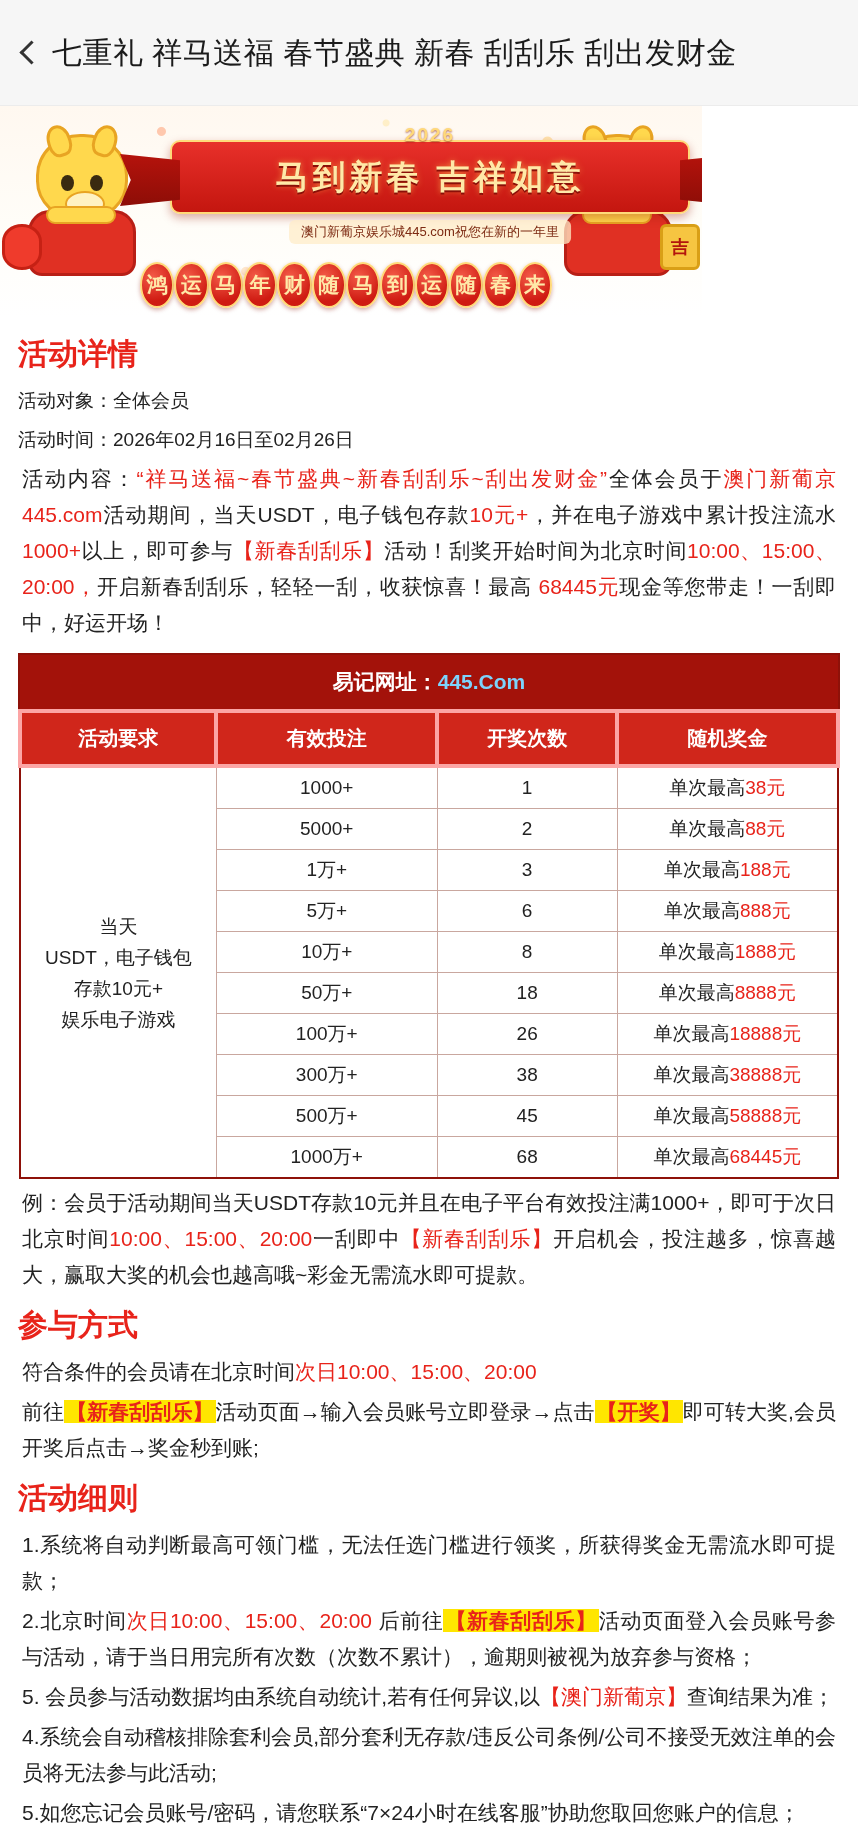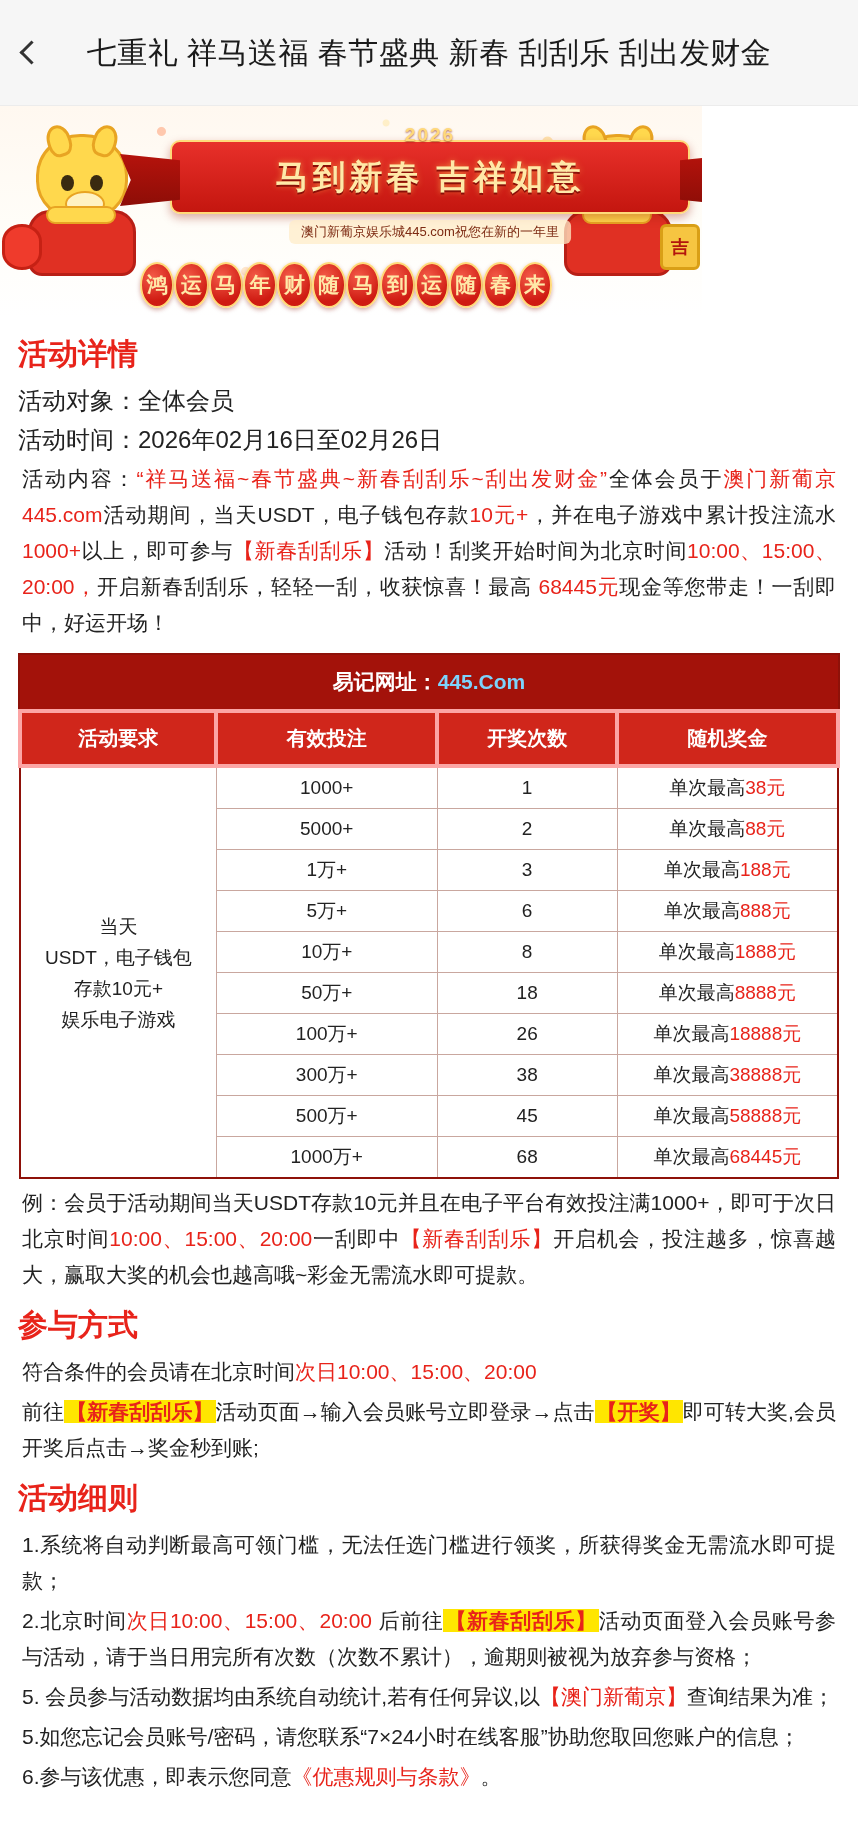--- a/index.html
+++ b/index.html
@@ -36,26 +36,25 @@
     display: block;
     width: 17px; height: 17px;
     border-left: 3px solid #333;
     border-bottom: 3px solid #333;
     transform: rotate(45deg);
     margin-left: 6px;
   }
   .header-title {
     position: absolute;
     left: 0; right: 0;
-    text-align: center;
     font-size: 30px;
     line-height: 44px;
     color: #1b1b1b;
     font-weight: 500;
-    padding: 0 84px;
+    padding: 0 52px;
     letter-spacing: 0.5px;
   }
 
   
   .banner {
     position: relative;
     width: 702px;
     height: 212px;
     background: linear-gradient(180deg,#fff8f0 0%, #fffdf8 55%, #ffffff 100%);
     overflow: hidden;
@@ -200,21 +199,21 @@
   
   .content { padding: 4px 18px 30px 18px; }
 
   .sec-title {
     color: #e8231a;
     font-size: 30px;
     font-weight: bold;
     margin: 12px 0 8px;
   }
   p.line {
-    font-size: 24px;
+    font-size: 19px;
     line-height: 35px;
     color: #222;
     margin: 4px 0;
   }
   .para {
     font-size: 21px;
     line-height: 36px;
     color: #222;
     margin: 4px 4px;
     text-align: justify;
@@ -420,18 +419,19 @@
 
     <div class="sec-title">参与方式</div>
     <p class="para"><span>符合条件的会员请在北京时间</span><span class="r">次日10:00、15:00、20:00</span></p>
     <p class="para"><span>前往</span><span class="hl">【新春刮刮乐】</span><span>活动页面→输入会员账号立即登录→点击</span><span class="hl">【开奖】</span><span>即可转大奖,会员开奖后点击→奖金秒到账;</span></p>
 
     <div class="sec-title">活动细则</div>
     <div>
         <p class="para"><span>1.系统将自动判断最高可领门槛，无法任选门槛进行领奖，所获得奖金无需流水即可提款；</span></p>
         <p class="para"><span>2.北京时间</span><span class="r">次日10:00、15:00、20:00</span><span> 后前往</span><span class="hl">【新春刮刮乐】</span><span>活动页面登入会员账号参与活动，请于当日用完所有次数（次数不累计），逾期则被视为放弃参与资格；</span></p>
         <p class="para"><span>5. 会员参与活动数据均由系统自动统计,若有任何异议,以</span><span class="r">【澳门新葡京】</span><span>查询结果为准；</span></p>
+        <p class="para"><span>4.系统会自动稽核排除套利会员,部分套利无存款/违反公司条例/公司不接受无效注单的会员将无法参与此活动;</span></p>
         <p class="para"><span>5.如您忘记会员账号/密码，请您联系“7×24小时在线客服”协助您取回您账户的信息；</span></p>
         <p class="para"><span>6.参与该优惠，即表示您同意</span><span class="r">《优惠规则与条款》</span><span>。</span></p>
       </div>
 
   </div>
 </div>
 
 </body></html>

